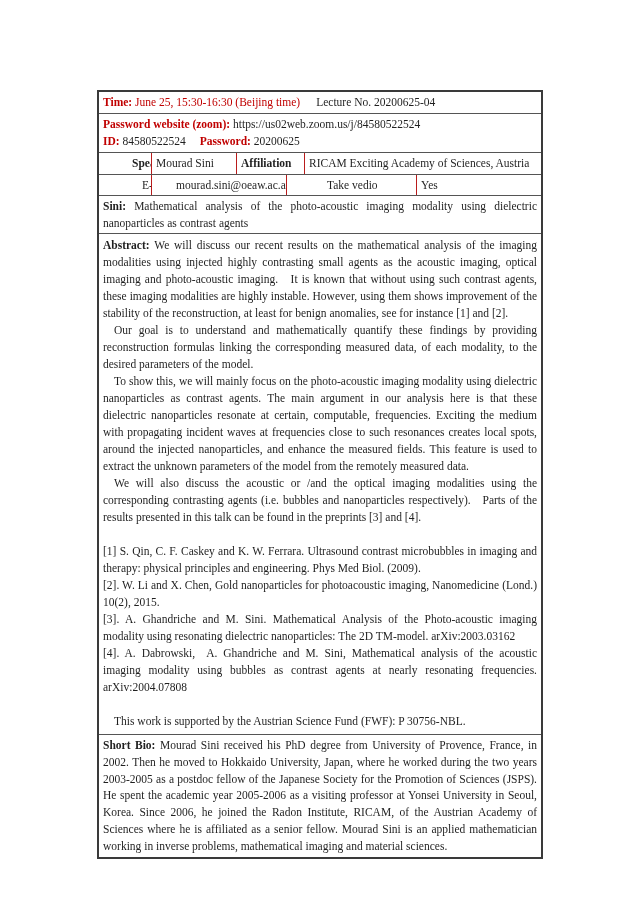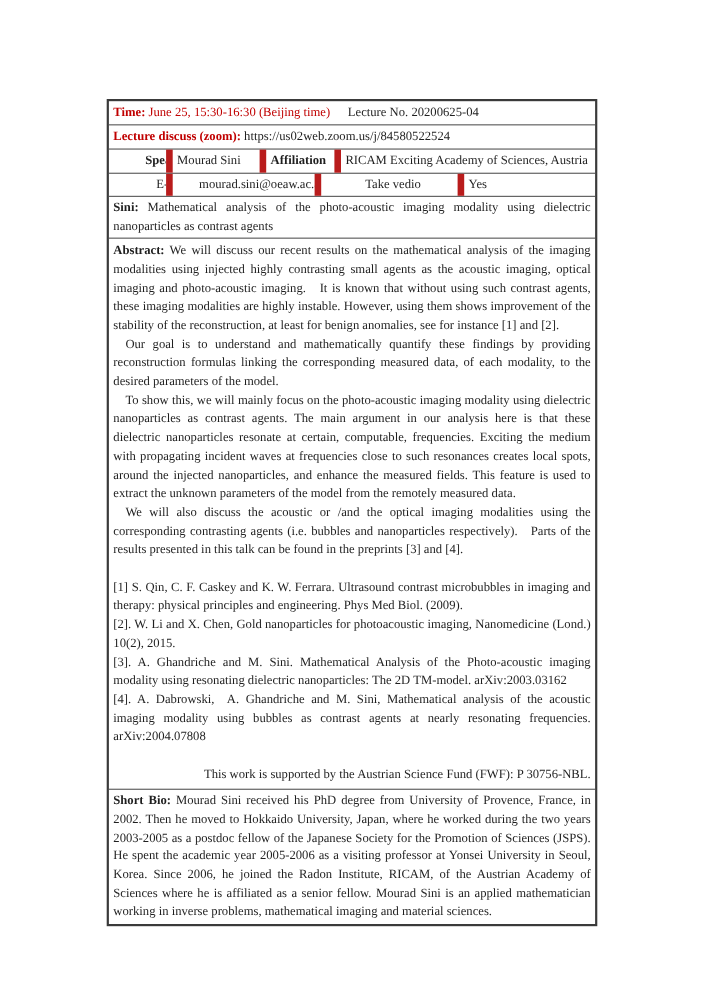--- a/index.html
+++ b/index.html
@@ -16,35 +16,35 @@
     width:446px;
     box-sizing:border-box;
     border:2px solid #3a3a3a;
     background:#ffffff;
   }
   .row { border-top:1px solid #555; padding:2px 4px; box-sizing:border-box; }
   .row:first-child { border-top:none; }
   .flexrow { display:flex; padding:0; }
   .cell {
     padding:2px 4px; box-sizing:border-box;
-    border-left:6px solid #b91c1c;
+    border-left:1px solid #b91c1c;
     font-size:11.5px; line-height:16.5px;
     white-space:nowrap; overflow:hidden;
   }
   .cell:first-child { border-left:none; }
   p { margin:0; }
   .t { font-size:11.5px; line-height:17px; }
   .bold { font-weight:bold;text-align:right; }
   .red { color:#c00000; }
   .just { text-align:justify; }
   .ind { text-indent:11px; }
   .lecture-no { margin-left:16px; color:#1f1f1f; }
   .pw-label { margin-left:14px; }
   .refs { margin-top:17px; }
-  .funding { margin-top:17px;text-align:right; }
+  .funding { margin-top:17px; }
   .r-title .t { line-height:16.5px; }
   .r-abstract { padding:3px 4px 4px 4px; }
   .r-bio .t { line-height:16.8px; }
   
   .c-sp1 { width:52px; font-weight:bold;padding-left:33px; }
   .c-sp2 { width:85px; }
   .c-sp3 { width:68px; font-weight:bold; }
   .c-sp4 { flex:1; }
   .c-em1 { width:52px; font-weight:normal;padding-left:43px; }
   .c-em2 { width:135px;padding-left:24px; }
@@ -55,21 +55,22 @@
 <body>
 
 <div class="page">
   <div class="tbl">
 
     <div class="row r-time">
       <p class="t"><span class="bold red">Time:</span> <span class="red">June 25, 15:30-16:30 (Beijing time)</span><span class="lecture-no">Lecture No. 20200625-04</span></p>
     </div>
 
     <div class="row r-site">
-      <p class="t"><span class="bold red">Lecture discuss (zoom):</span> <span>https://us02web.zoom.us/j/84580522524</span></p>
+      <p class="t"><span class="bold red">Password website (zoom):</span> <span>https://us02web.zoom.us/j/84580522524</span></p>
+      <p class="t"><span class="bold red">ID:</span> <span>84580522524</span><span class="bold red pw-label">Password:</span> <span>20200625</span></p>
     </div>
 
     <div class="row flexrow r-speaker">
       <div class="cell c-sp1">Speaker</div>
       <div class="cell c-sp2">Mourad Sini</div>
       <div class="cell c-sp3">Affiliation</div>
       <div class="cell c-sp4">RICAM Exciting Academy of Sciences, Austria</div>
     </div>
 
     <div class="row flexrow r-email">

